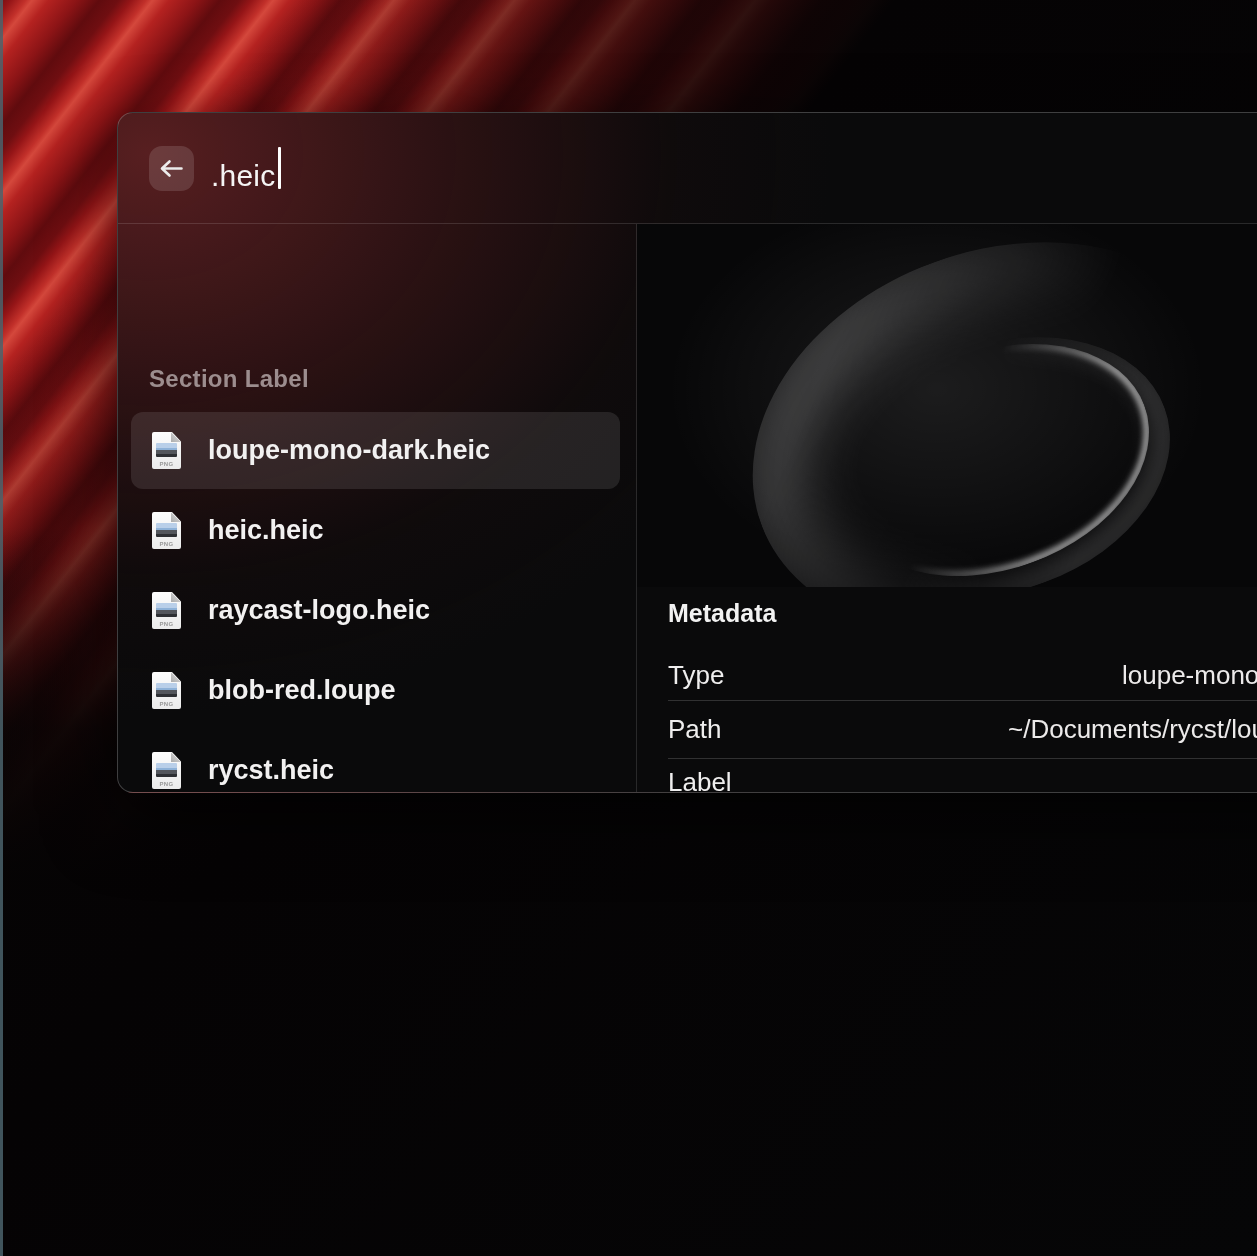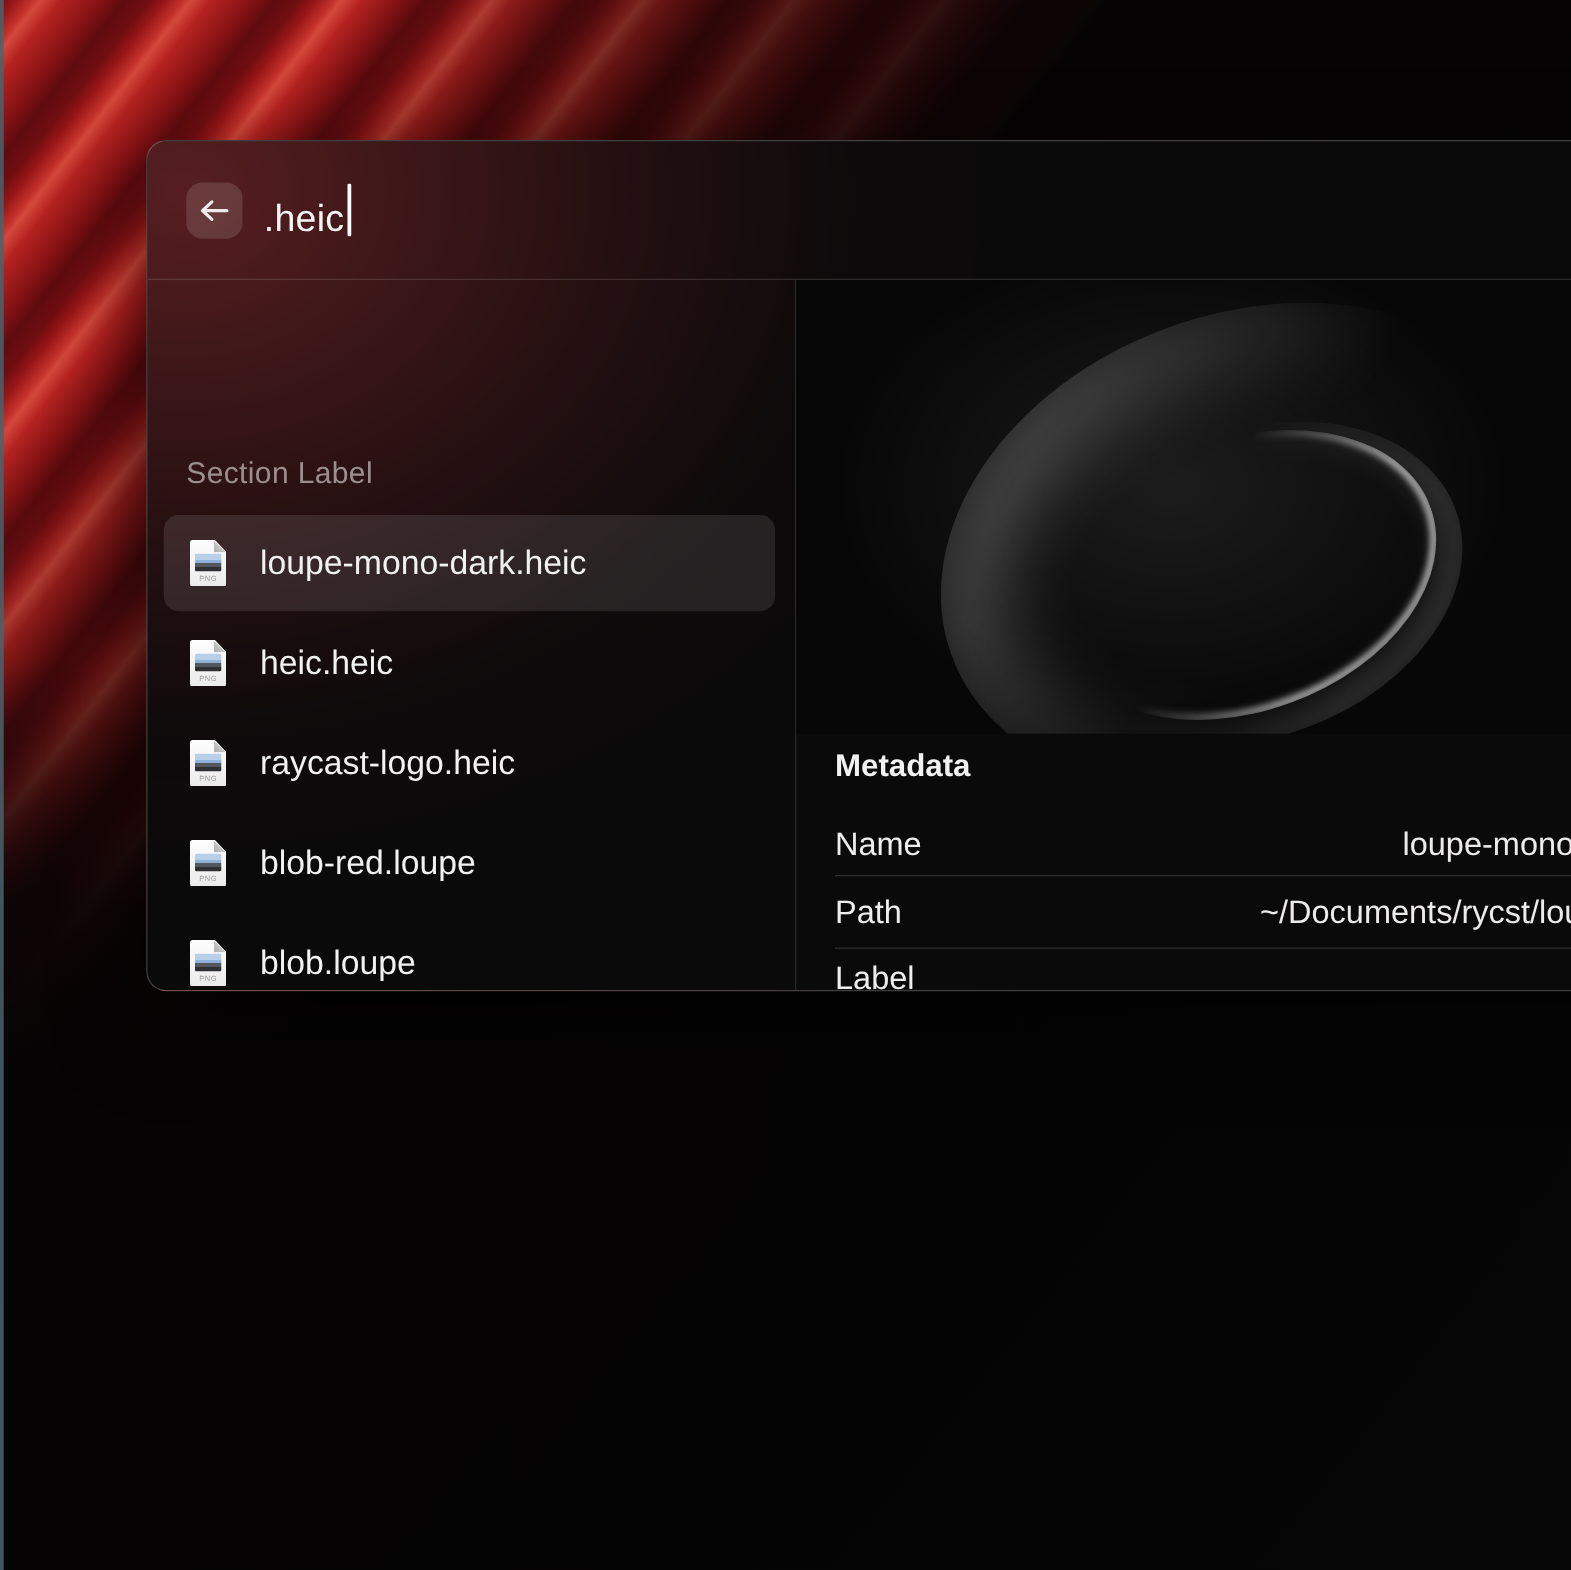--- a/index.html
+++ b/index.html
@@ -45,21 +45,21 @@
     display:flex;align-items:center;justify-content:center;cursor:pointer;
   }
   .search-text-wrap{
     position:absolute;left:93px;top:0;height:110px;display:flex;align-items:center;
   }
   .search-text{font-size:30px;color:#f5f4f4;letter-spacing:0.2px;margin-top:16px;}
   .caret{width:3px;height:42px;background:#ffffff;margin-left:3px;border-radius:1px;}
   .header-divider{position:absolute;left:0;right:0;top:110px;height:1px;background:rgba(255,255,255,0.13);}
 
   
-  .left-panel{position:absolute;left:0;top:111px;width:518px;bottom:0;}
+  .left-panel{position:absolute;left:0;top:111px;width:518px;bottom:0;font-weight:bold;}
   .section-label{
     position:absolute;left:31px;top:141px;font-size:24px;color:#9c8d8e;letter-spacing:0.3px;
   }
   .result-list{position:absolute;left:13px;right:16px;top:188px;}
   .result-row{
     height:77px;margin-bottom:3px;border-radius:12px;
     display:flex;align-items:center;padding-left:21px;box-sizing:border-box;cursor:pointer;
   }
   .result-row.selected{background:rgba(255,255,255,0.10);}
   .row-title{margin-left:27px;font-size:27px;color:#f2f1f1;white-space:nowrap;}
@@ -202,40 +202,40 @@
         <span class="row-title">blob-red.loupe</span>
       </div>
 
       <div class="result-row">
         <span class="file-icon">
           <span class="fi-page"></span>
           <span class="fi-fold"></span>
           <span class="fi-thumb"></span>
           <span class="fi-label">PNG</span>
         </span>
-        <span class="row-title">blob.loupe</span>
+        <span class="row-title">rycst.heic</span>
       </div>
 
     </div>
   </div>
 
   <div class="v-divider"></div>
 
   <div class="right-panel">
     <div class="preview">
       <div class="swirl-glow"></div>
       <div class="swirl-mid"></div>
       <div class="swirl-ring"></div>
     </div>
 
     <div class="metadata">
       <div class="metadata-title">Metadata</div>
 
       <div class="meta-row row-name">
-        <span class="meta-label">Name</span>
+        <span class="meta-label">Type</span>
         <span class="meta-value val-name">loupe-mono-dark.heic</span>
       </div>
       <div class="meta-divider"></div>
 
       <div class="meta-row row-path">
         <span class="meta-label">Path</span>
         <span class="meta-value val-path">~/Documents/rycst/loupe-mono-dark.heic</span>
       </div>
       <div class="meta-divider"></div>
 

